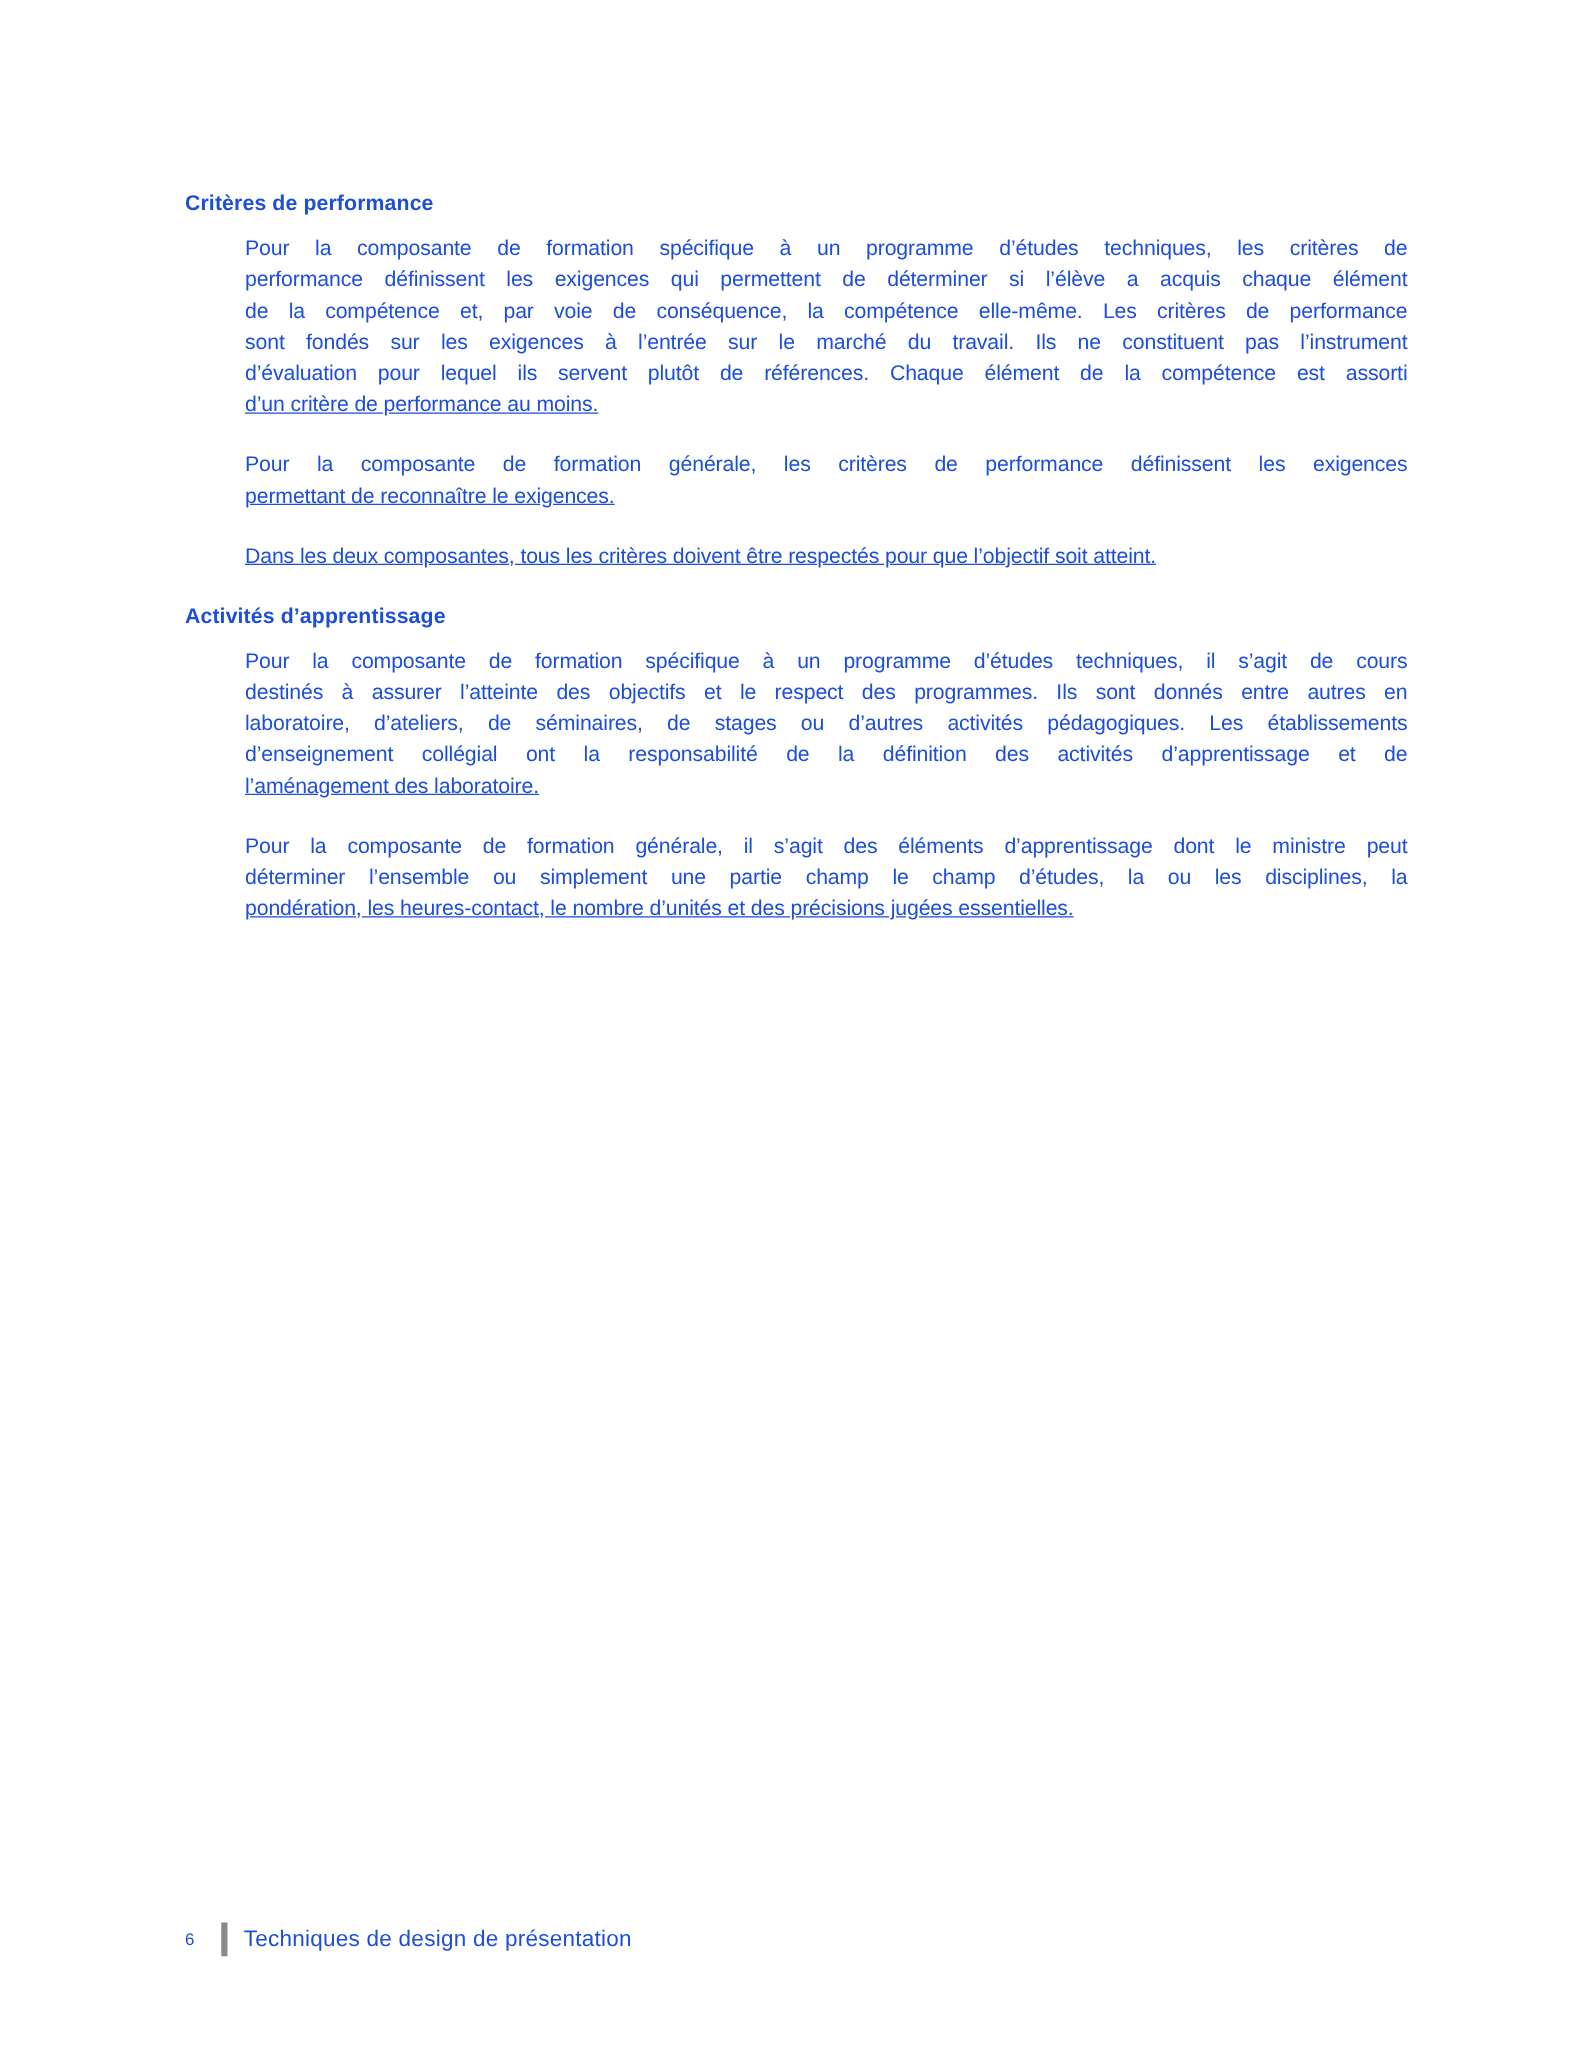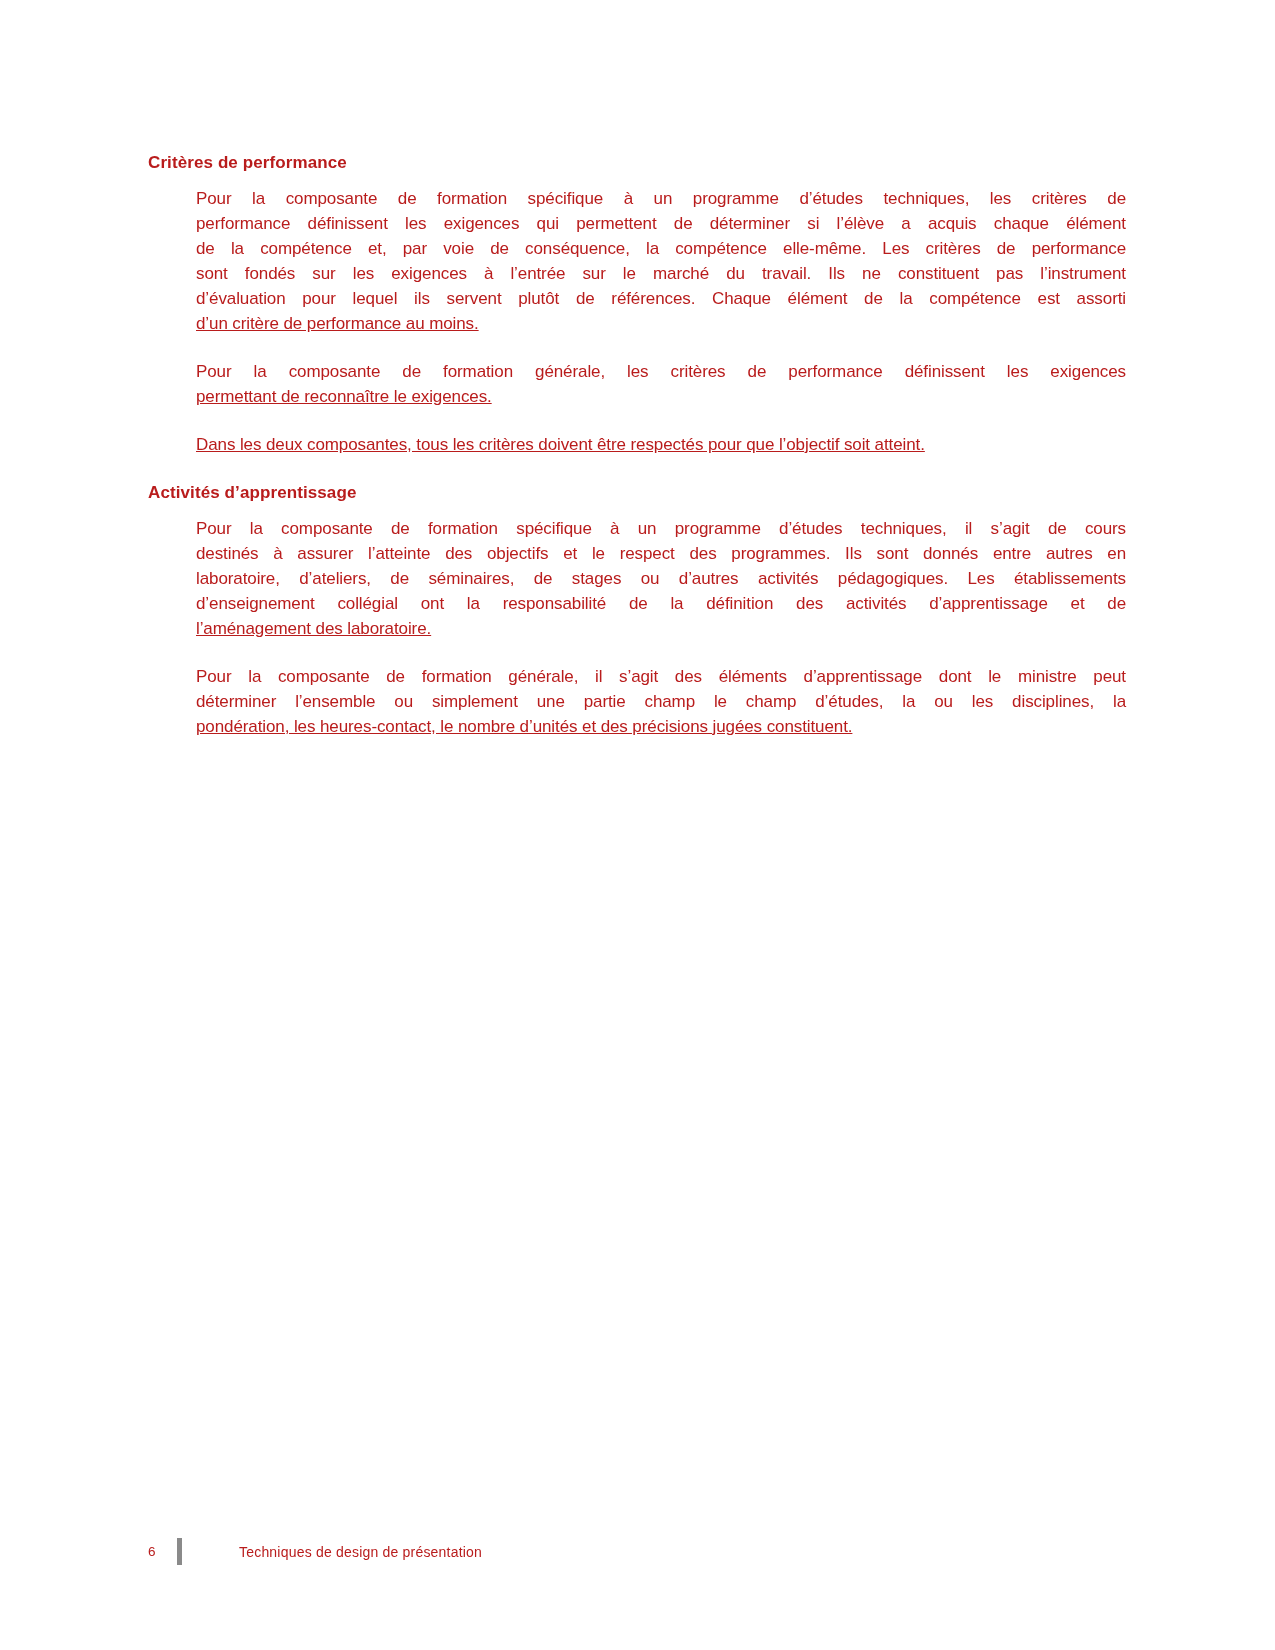--- a/index.html
+++ b/index.html
@@ -55,30 +55,29 @@
     flex: 0 0 auto;
   }
   .footer-bar {
     width: 5px;
     height: 27px;
     background: #8a8a8a;
     flex: 0 0 auto;
     margin-right: 13px;
   }
   .doc-title {
-    font-size: 14px;
+    font-size: 18px;
     letter-spacing: 0.2px;
     white-space: nowrap;
-    margin-left: 44px;
   }
 </style>
 </head>
 <body>
 
-<div class="page" style="color: #b91c1c;">
+<div class="page" style="color: #1d4ed8;">
 
   <main class="content">
 
     <section>
       <h2 class="heading">Critères de performance</h2>
       <div class="para">
           <div class="line">Pour la composante de formation spécifique à un programme d’études techniques, les critères de</div>
           <div class="line">performance définissent les exigences qui permettent de déterminer si l’élève a acquis chaque élément</div>
           <div class="line">de la compétence et, par voie de conséquence, la compétence elle-même. Les critères de performance</div>
           <div class="line">sont fondés sur les exigences à l’entrée sur le marché du travail. Ils ne constituent pas l’instrument</div>
@@ -99,21 +98,21 @@
       <div class="para">
           <div class="line">Pour la composante de formation spécifique à un programme d’études techniques, il s’agit de cours</div>
           <div class="line">destinés à assurer l’atteinte des objectifs et le respect des programmes. Ils sont donnés entre autres en</div>
           <div class="line">laboratoire, d’ateliers, de séminaires, de stages ou d’autres activités pédagogiques. Les établissements</div>
           <div class="line">d’enseignement collégial ont la responsabilité de la définition des activités d’apprentissage et de</div>
           <div class="line line-last">l’aménagement des laboratoire.</div>
         </div>
       <div class="para">
           <div class="line">Pour la composante de formation générale, il s’agit des éléments d’apprentissage dont le ministre peut</div>
           <div class="line">déterminer l’ensemble ou simplement une partie champ le champ d’études, la ou les disciplines, la</div>
-          <div class="line line-last">pondération, les heures-contact, le nombre d’unités et des précisions jugées constituent.</div>
+          <div class="line line-last">pondération, les heures-contact, le nombre d’unités et des précisions jugées essentielles.</div>
         </div>
     </section>
 
   </main>
 
   <footer class="footer">
     <span class="page-number">6</span>
     <span class="footer-bar" style="background: rgb(138, 138, 138);"></span>
     <span class="doc-title">Techniques de design de présentation</span>
   </footer>

